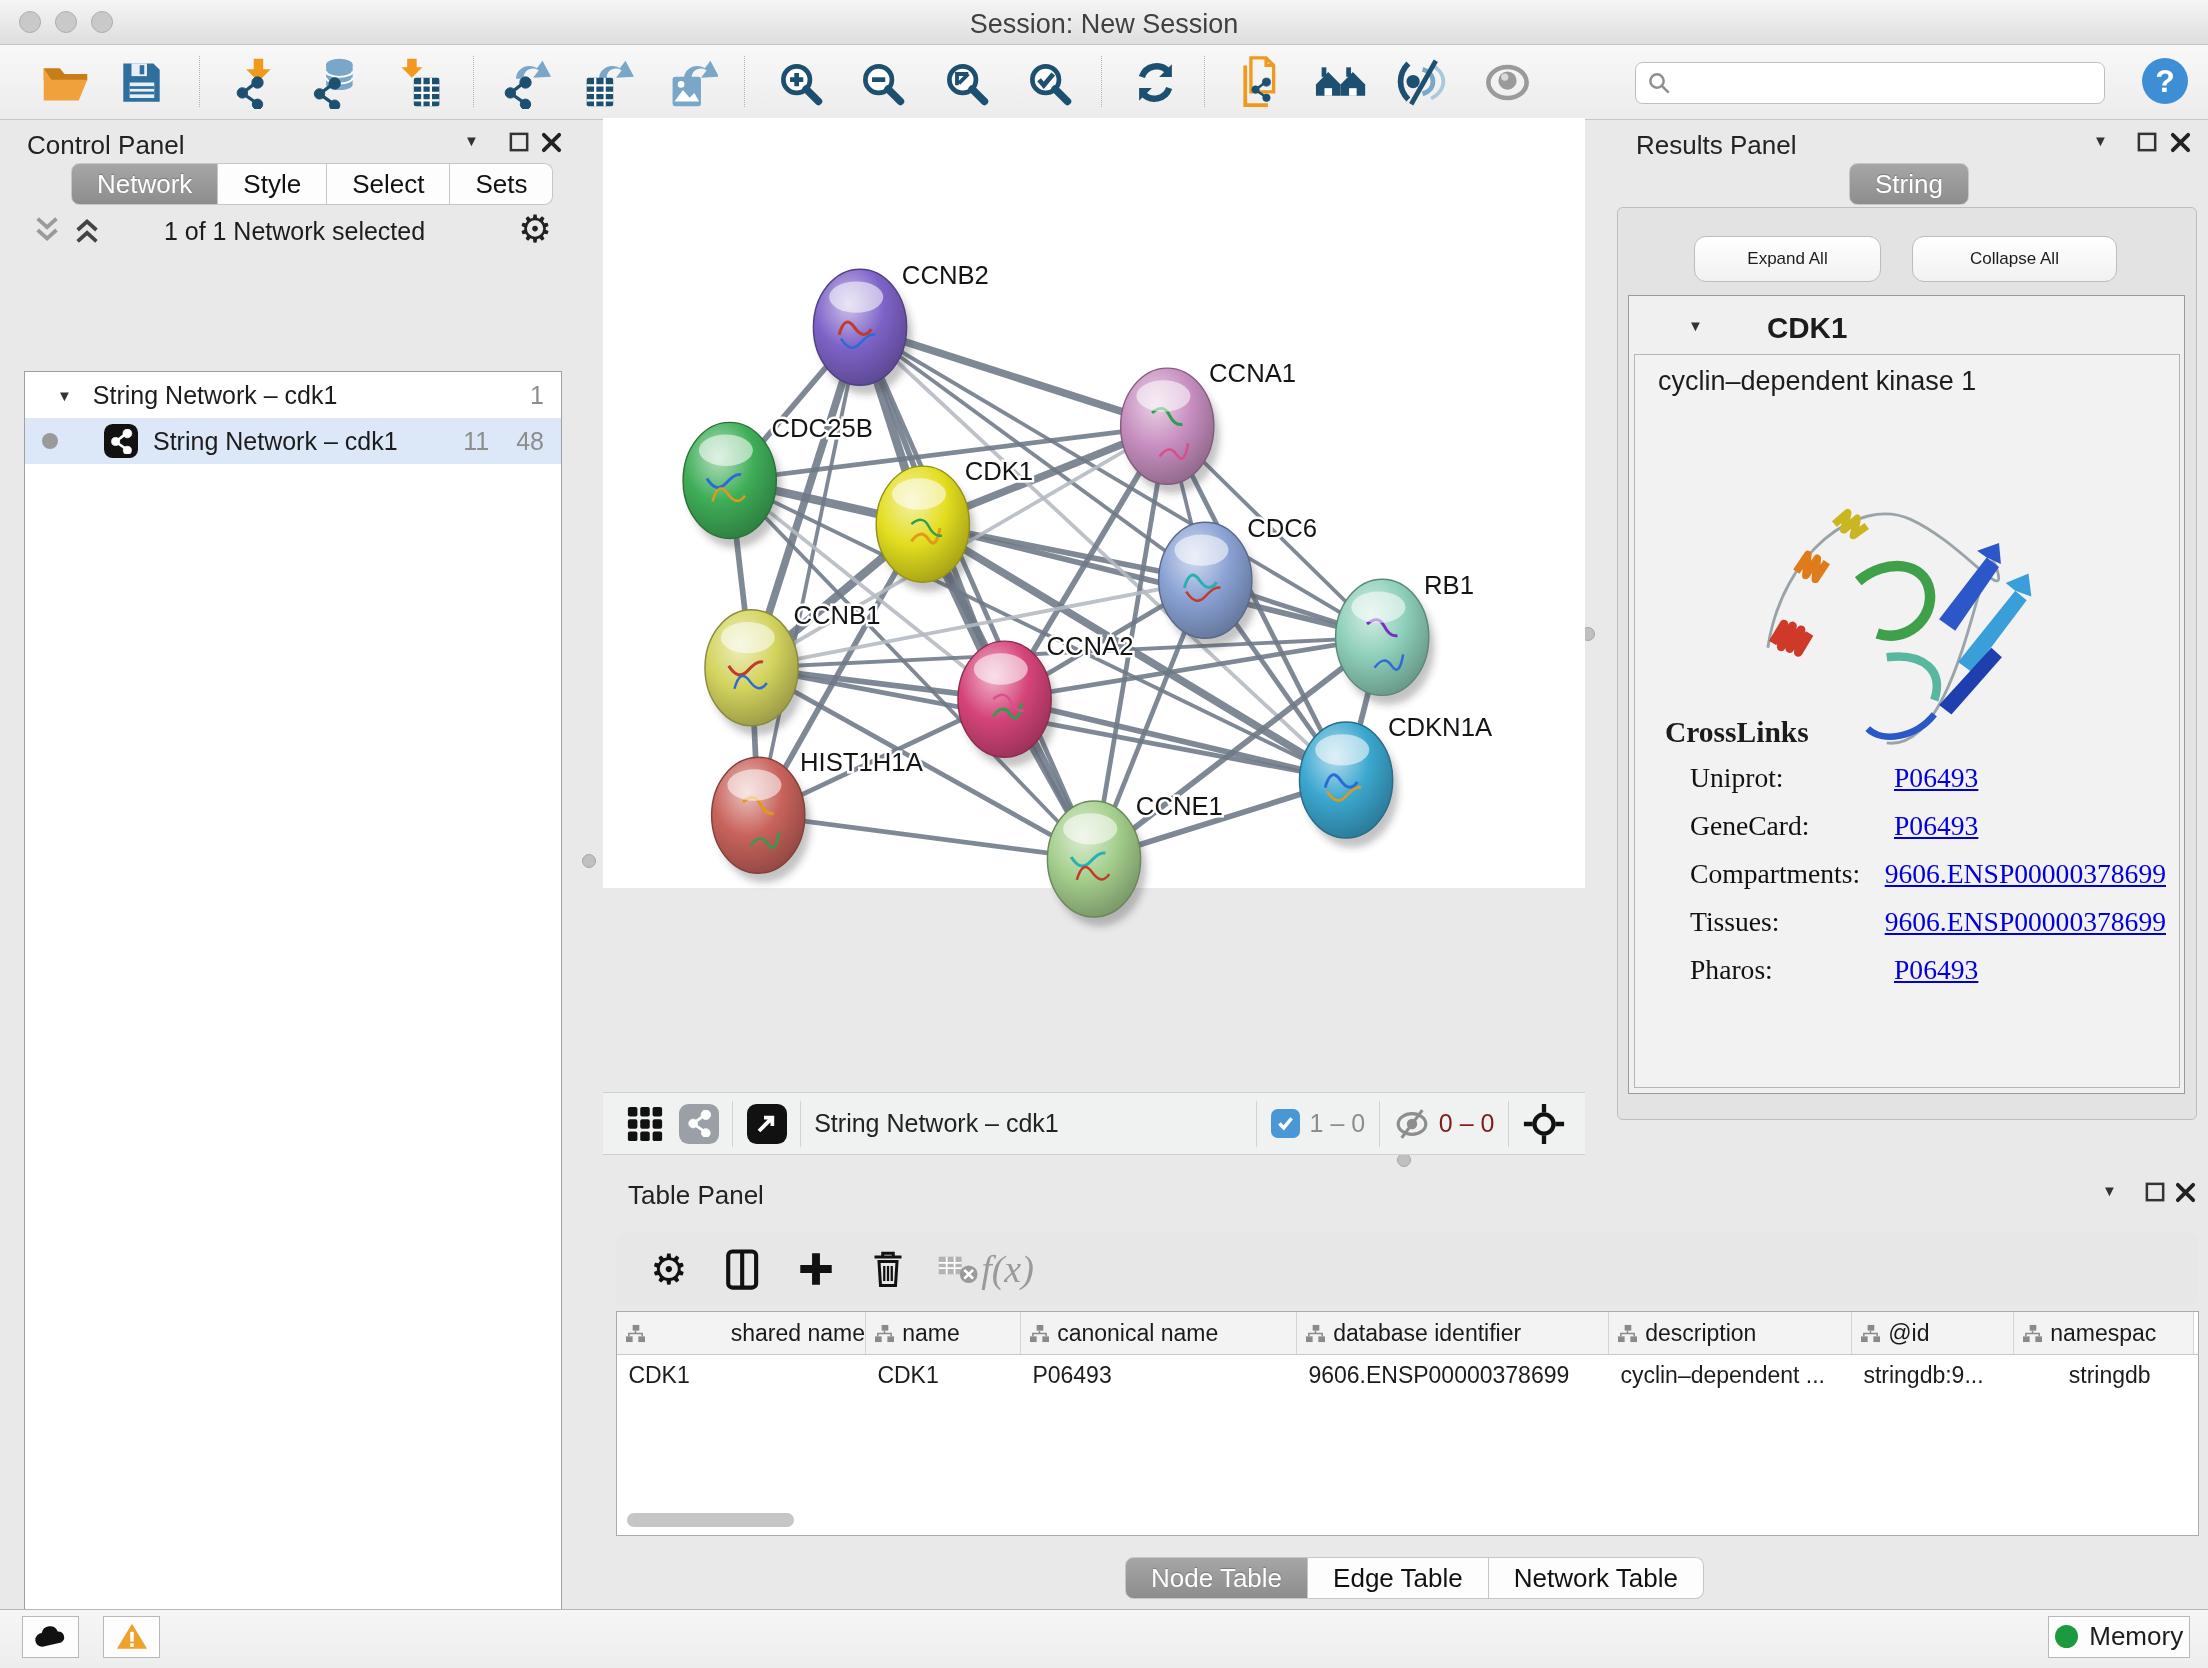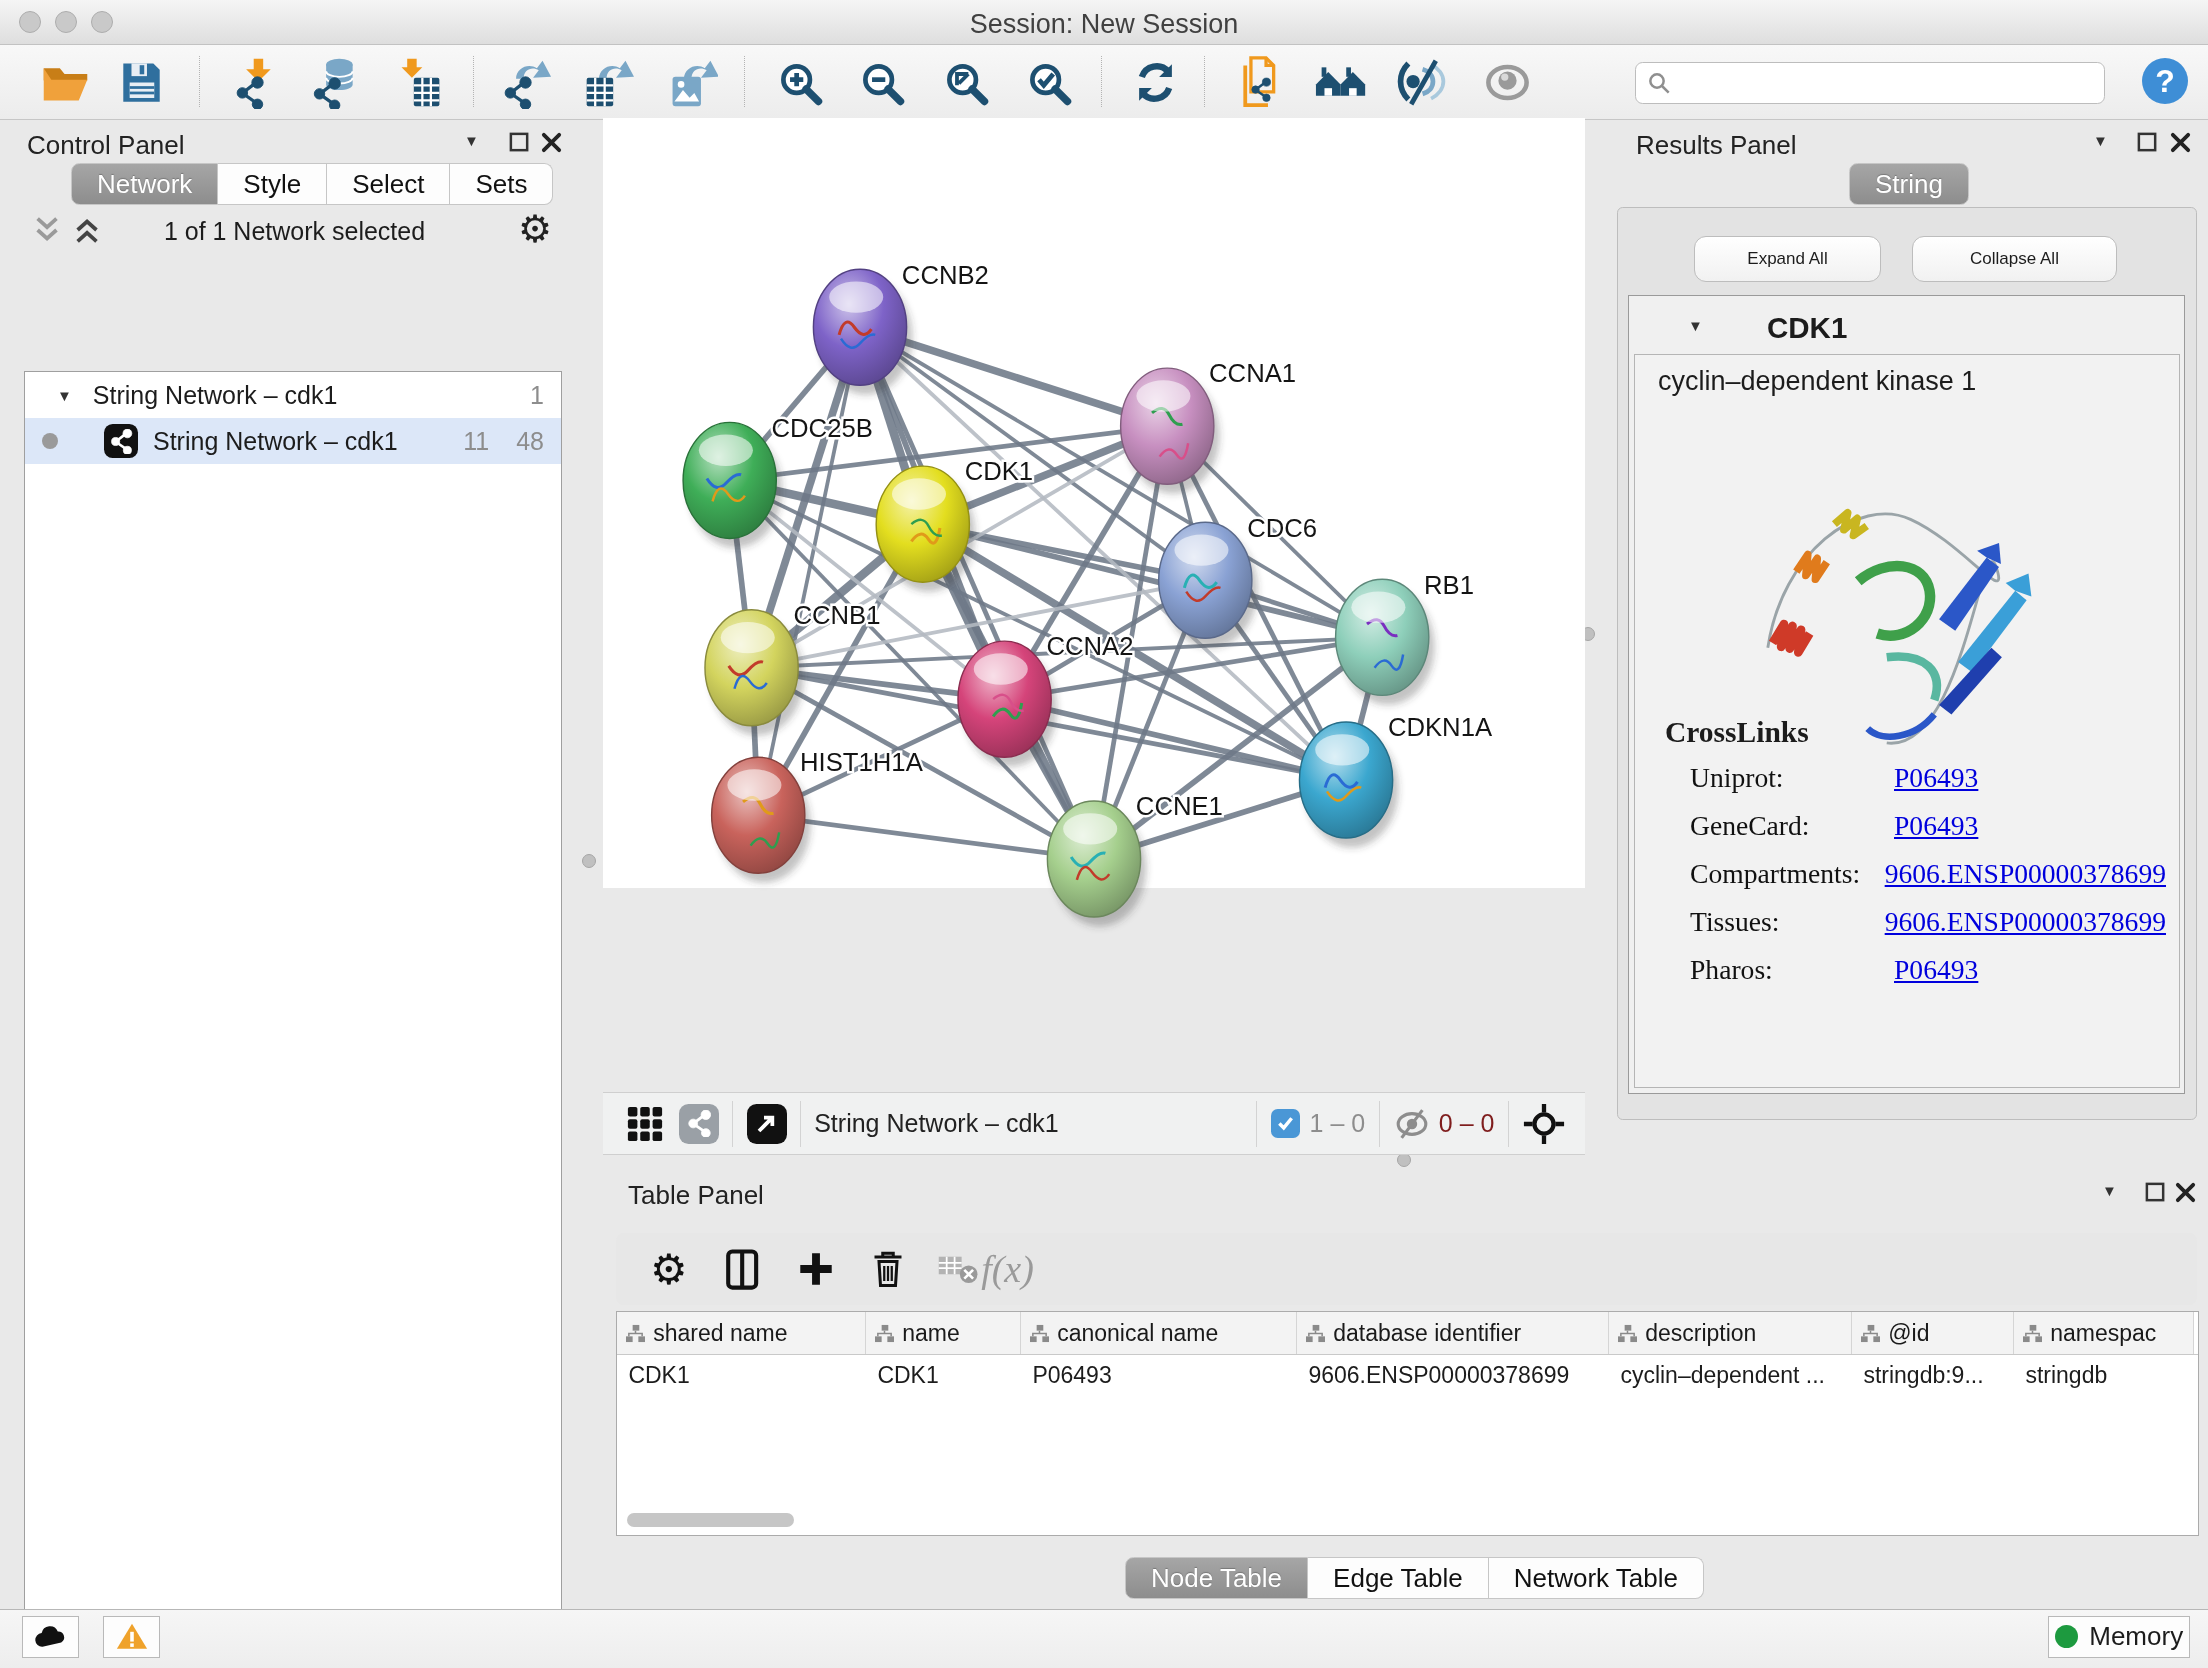--- a/index.html
+++ b/index.html
@@ -613,21 +613,21 @@
     <rect x="2" y="6" width="26" height="20" fill="#b3b3b3"></rect>
     <path d="M2 13h26M2 19h26M11 6v20M20 6v20" stroke="#fff" stroke-width="2"></path>
     <circle cx="36" cy="26" r="10" fill="#9a9a9a"></circle>
       <path d="M31 21l10 10M41 21l-10 10" stroke="#fff" stroke-width="3"></path>
   </svg>
   <div class="serif" style="font-size:38px;font-style:italic;color:#9a9a9a">f(x)</div>
 </div>
 
 <div id="tblbox" class="abs">
   <div id="tbl-head" style="display:flex;border-bottom:1.9px solid #c9c9c9">
-      <div class="th" style="width: 249px;">
+      <div class="th" style="width: 249px; justify-content: space-between;">
         <svg width="21" height="19" viewBox="0 0 22 20" class="ticon">
           <rect x="8" y="1" width="7" height="6" fill="#8a8a8a"></rect>
           <rect x="1" y="13" width="7" height="6" fill="#8a8a8a"></rect>
           <rect x="14" y="13" width="7" height="6" fill="#8a8a8a"></rect>
           <path d="M11 7v3M4 13v-3h14v3" stroke="#8a8a8a" stroke-width="1.6" fill="none"></path>
         </svg>
         <span>shared name</span>
       </div>
       <div class="th" style="width: 155px;">
         <svg width="21" height="19" viewBox="0 0 22 20" class="ticon">
@@ -685,21 +685,21 @@
       </div>
     </div>
   <div id="tbl-rows">
       <div style="display: flex;">
         <div class="td" style="width: 249px;">CDK1</div>
         <div class="td" style="width: 155px;">CDK1</div>
         <div class="td" style="width: 276px;">P06493</div>
         <div class="td" style="width: 312px;">9606.ENSP00000378699</div>
         <div class="td" style="width: 243px;">cyclin–dependent ...</div>
         <div class="td" style="width: 162px;">stringdb:9...</div>
-        <div class="td" style="width: 180px;">stringdb</div>
+        <div class="td" style="width: 180px; text-align: center;">stringdb</div>
       </div>
     </div>
   <div id="hscroll" class="abs"></div>
 </div>
 
 <div id="table-tabs" class="abs tabrow" style="left:1125px;top:1557px">
     <div class="tab sel">Node Table</div>
     <div class="tab">Edge Table</div>
     <div class="tab">Network Table</div>
   </div>

